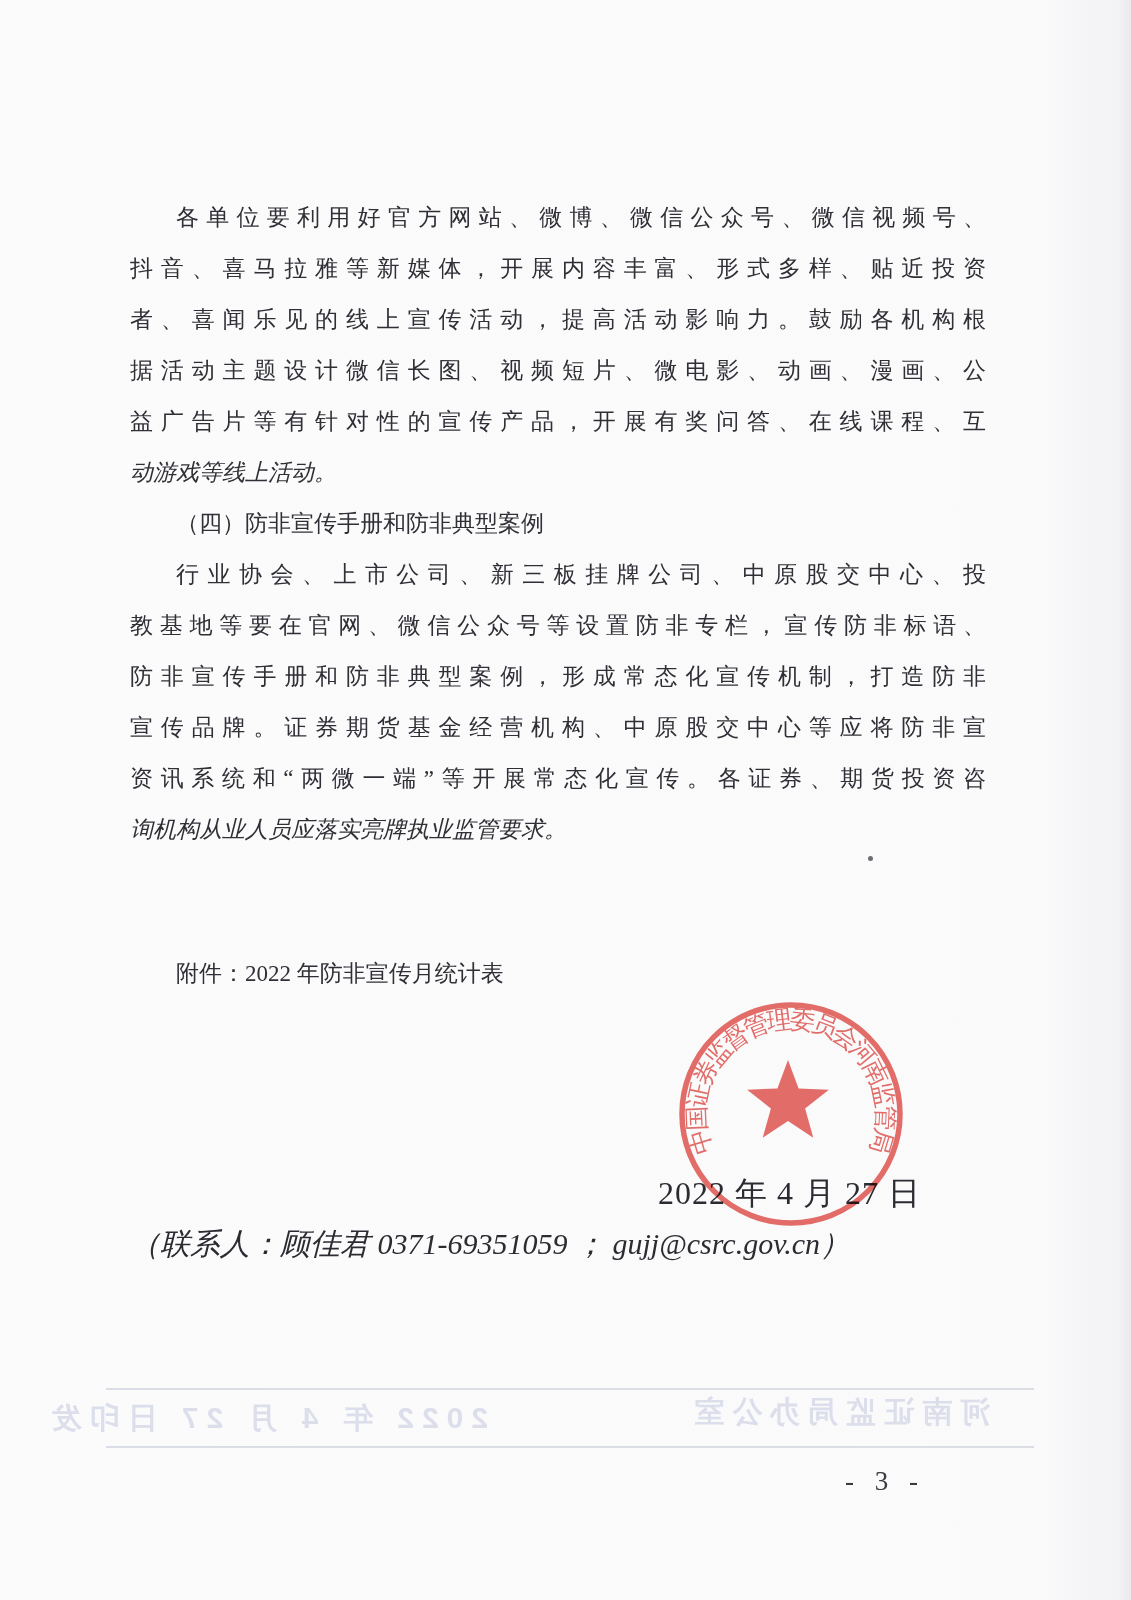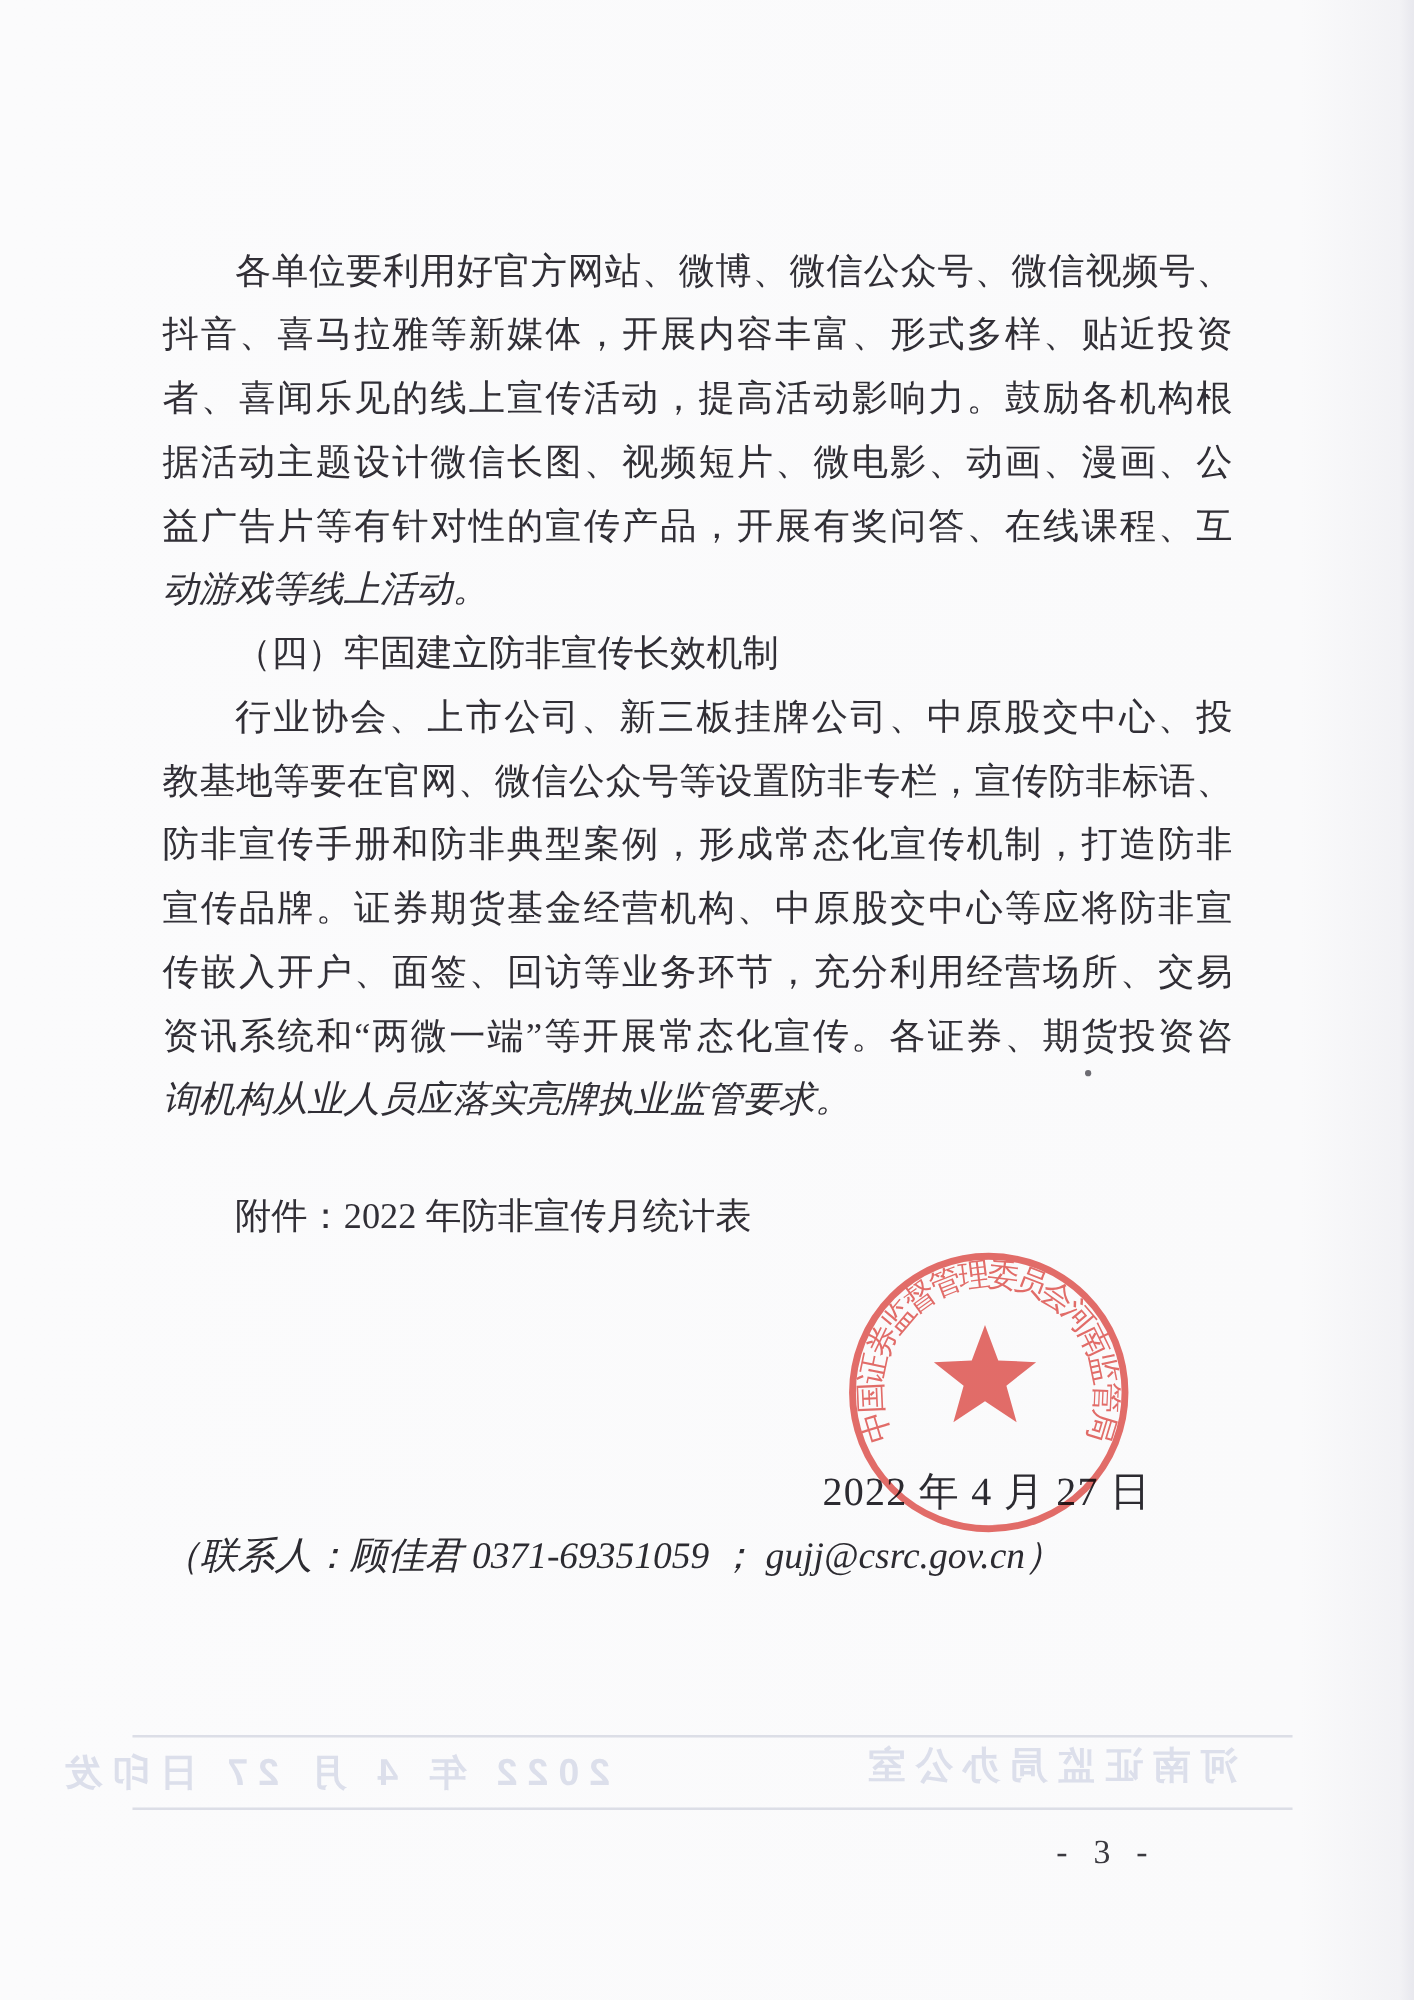--- a/index.html
+++ b/index.html
@@ -10,21 +10,21 @@
     margin: 0 auto;
     background: linear-gradient(90deg, #fbfbfc 0%, #fafafb 92%, #f2f2f5 99%, #e8e8ee 100%);
     overflow: hidden;
     font-family: "Liberation Serif", "DejaVu Serif", serif;
     color: #312f36;
   }
   .body-text {
     position: absolute;
     left: 130px;
     width: 856px;
-    font-size: 29px;
+    font-size: 23px;
     line-height: 51px;
     letter-spacing: 0;
   }
   .doc-line { text-align: justify; text-align-last: justify; }
   .doc-line.last { text-align-last: left; font-style: italic; }
   .para .doc-line:first-child { text-indent: 2em; }
   .indent { text-indent: 2em; }
 
   .signature {
     position: absolute;
@@ -111,28 +111,27 @@
 
   <div class="body-text para" style="top:192px">
       <div class="doc-line">各单位要利用好官方网站、微博、微信公众号、微信视频号、</div>
       <div class="doc-line">抖音、喜马拉雅等新媒体，开展内容丰富、形式多样、贴近投资</div>
       <div class="doc-line">者、喜闻乐见的线上宣传活动，提高活动影响力。鼓励各机构根</div>
       <div class="doc-line">据活动主题设计微信长图、视频短片、微电影、动画、漫画、公</div>
       <div class="doc-line">益广告片等有针对性的宣传产品，开展有奖问答、在线课程、互</div>
       <div class="doc-line last">动游戏等线上活动。</div>
     </div>
 
-  <div class="body-text indent" style="top:498px">（四）牢固建立防非宣传长效机制</div>
+  <div class="body-text indent" style="top:498px">（四）防非宣传手册和防非典型案例</div>
 
   <div class="body-text para" style="top:549px">
       <div class="doc-line">行业协会、上市公司、新三板挂牌公司、中原股交中心、投</div>
       <div class="doc-line">教基地等要在官网、微信公众号等设置防非专栏，宣传防非标语、</div>
       <div class="doc-line">防非宣传手册和防非典型案例，形成常态化宣传机制，打造防非</div>
       <div class="doc-line">宣传品牌。证券期货基金经营机构、中原股交中心等应将防非宣</div>
-      <div class="doc-line">传嵌入开户、面签、回访等业务环节，充分利用经营场所、交易</div>
       <div class="doc-line">资讯系统和“两微一端”等开展常态化宣传。各证券、期货投资咨</div>
       <div class="doc-line last">询机构从业人员应落实亮牌执业监管要求。</div>
     </div>
 
   <div class="body-text indent" style="top:948px">附件：2022 年防非宣传月统计表</div>
 
   <div class="stray-dot"></div>
 
   <svg class="seal" viewBox="0 0 256 256">
     <g fill="none" stroke="#e25450">

